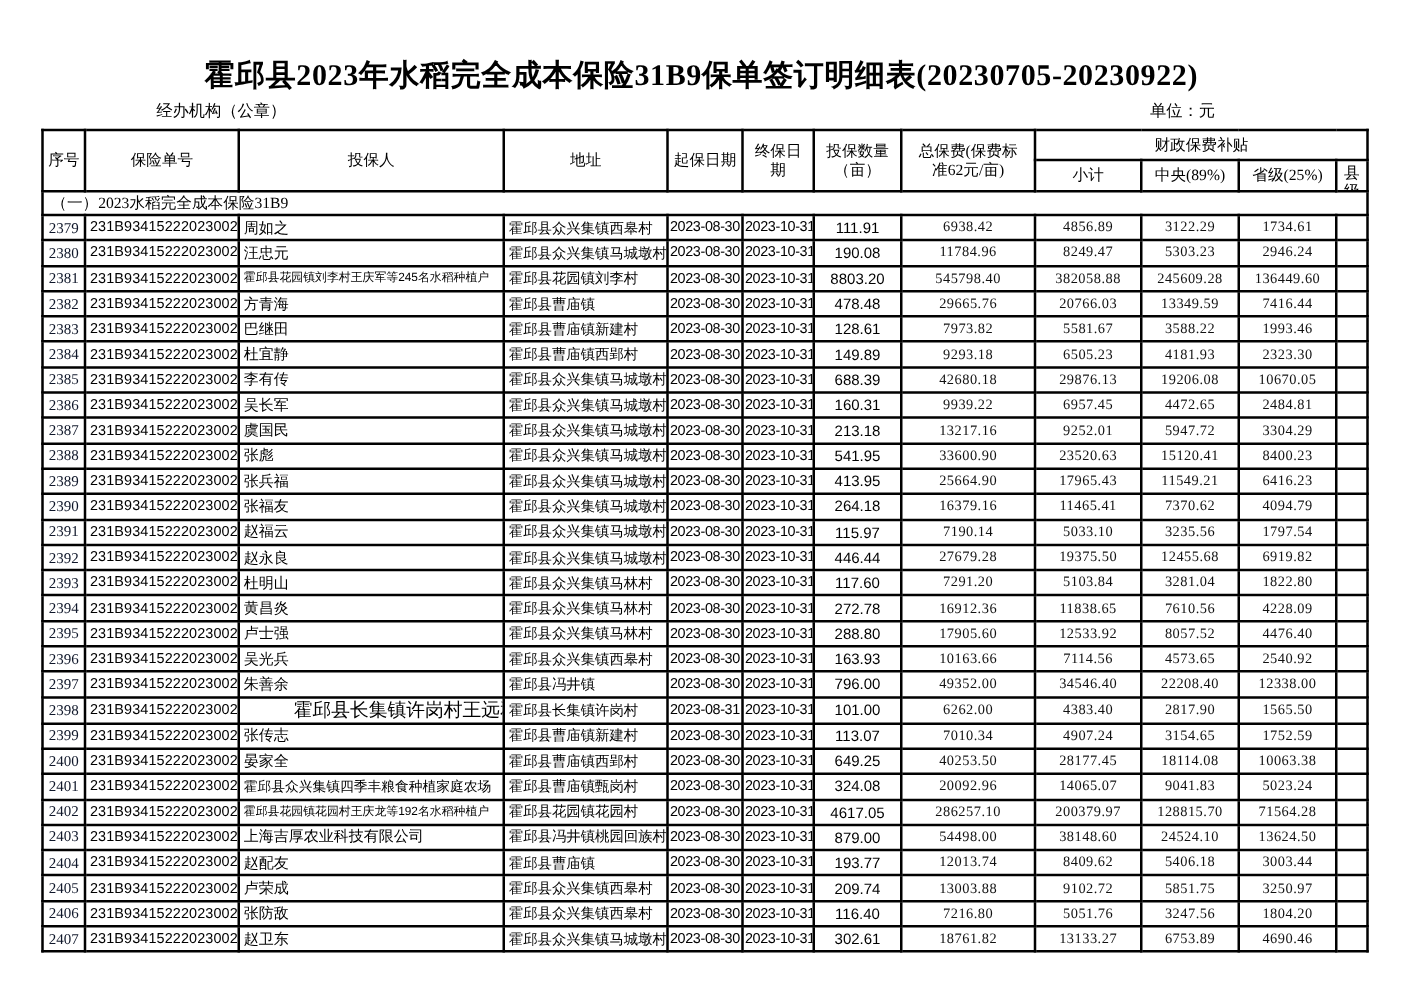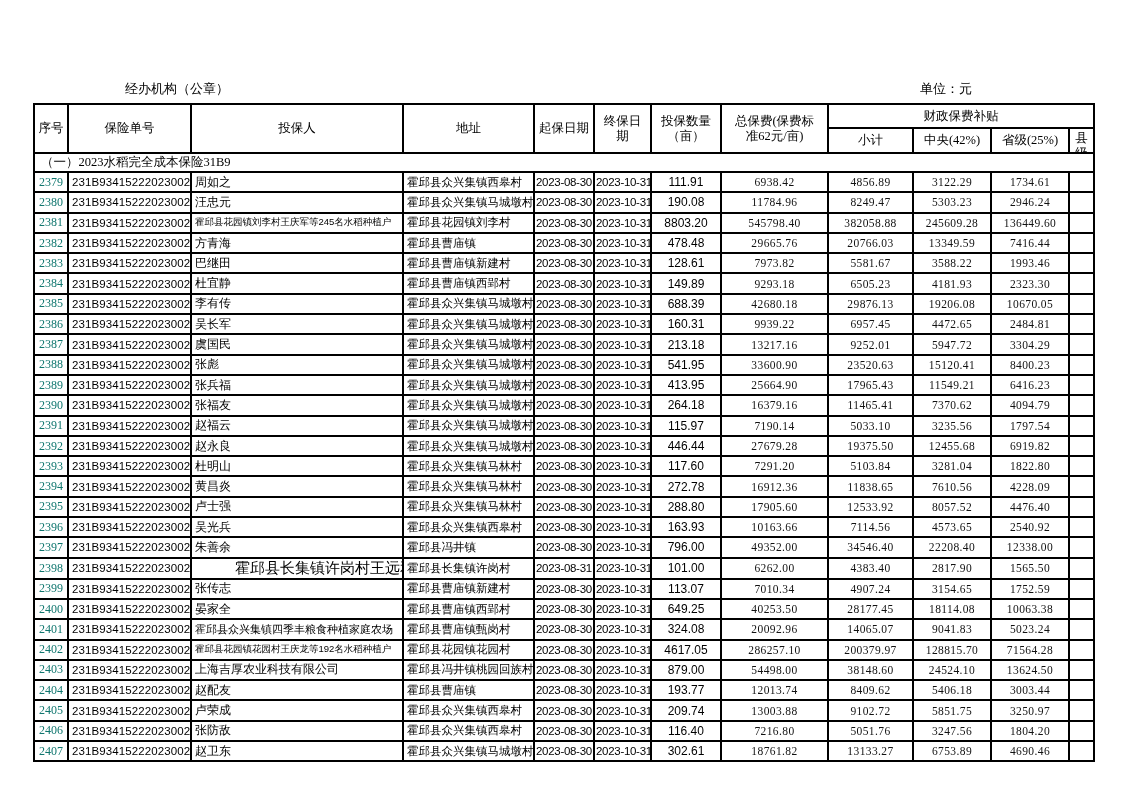--- a/index.html
+++ b/index.html
@@ -37,38 +37,39 @@
   th.h-county { font-size:10.5px; line-height:11px; padding:0 1px; vertical-align:top; }
   th.h-county .clip { height:21px; overflow:hidden; padding-top:2px; }
   tr.section-row { height:18px; }
   tr.section-row td {
     font-family:"Liberation Serif", serif; font-size:12.5px;
     text-align:left; padding-left:6px;
   }
   tr.data-row { height:20.3px; }
   td.c-seq {
     font-family:"Liberation Serif", serif; font-size:12px;
-    text-align:center; color:#0f766e;border-radius:10px;
+    text-align:center; color:#0f172a;border-radius:10px;
   }
   td.c-policy { font-size:11.5px; text-align:left; white-space:nowrap; letter-spacing:0.1px; }
   td.c-insured { font-size:12px; text-align:left; white-space:nowrap; }
   td.c-address { font-size:11.5px; text-align:left; white-space:nowrap; }
   td.c-date { font-size:11.5px; white-space:nowrap; letter-spacing:-0.3px; padding:0 1px; }
   td.c-qty { font-size:12px; text-align:center; white-space:nowrap; }
   td.c-money {
     font-family:"Liberation Serif", serif; font-size:11.5px;
     text-align:center; white-space:nowrap; letter-spacing:0.4px; color:#111;
   }
   td.c-county { }
 </style>
 </head>
 <body>
 
 <div class="sheet">
 
+  <div class="doc-title">霍邱县2023年水稻完全成本保险31B9保单签订明细表(20230705-20230922)</div>
   <div class="agency-label">经办机构（公章）</div>
   <div class="unit-label">单位：元</div>
 
   <table class="policy-table">
     <colgroup>
       <col style="width:34px">
         <col style="width:123px">
         <col style="width:212px">
       <col style="width:131px">
         <col style="width:60px">
@@ -89,21 +90,21 @@
         <th rowspan="2">起保日期</th>
         <th rowspan="2">终保日期</th>
         <th rowspan="2">投保数量
 （亩）</th>
         <th rowspan="2">总保费(保费标
 准62元/亩)</th>
         <th colspan="4">财政保费补贴</th>
       </tr>
       <tr class="hdr-sub">
         <th>小计</th>
-        <th>中央(42%)</th>
+        <th>中央(89%)</th>
         <th>省级(25%)</th>
         <th class="h-county"><div class="clip">县级
 (0%)</div></th>
       </tr>
     </thead>
     <tbody>
       <tr class="section-row">
         <td colspan="12">（一）2023水稻完全成本保险31B9</td>
       </tr>
     <tr class="data-row">

